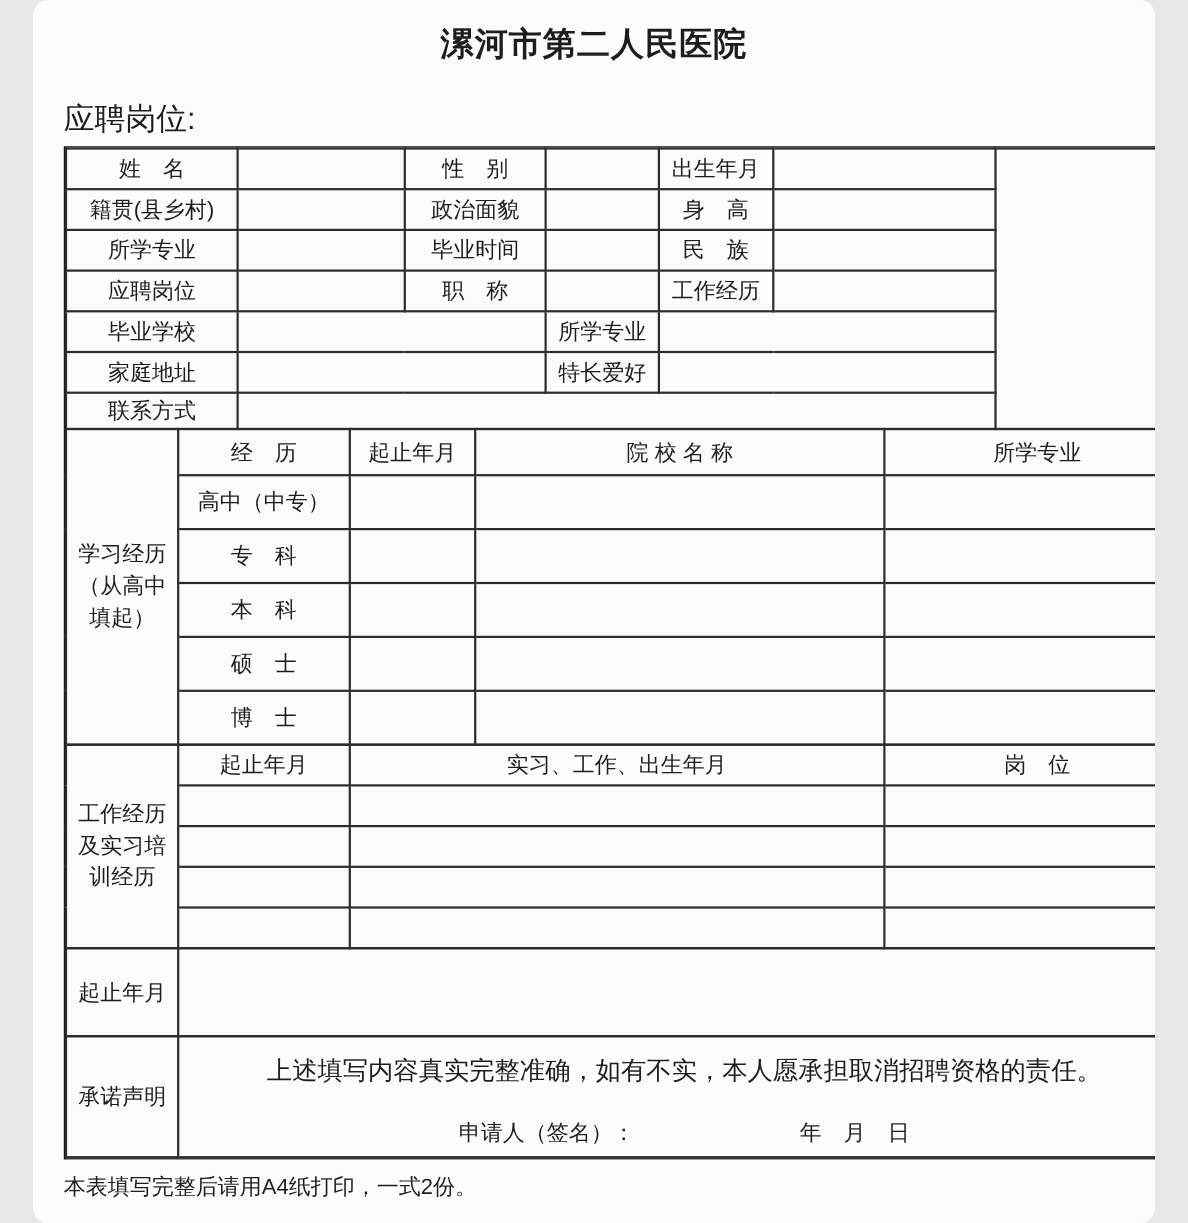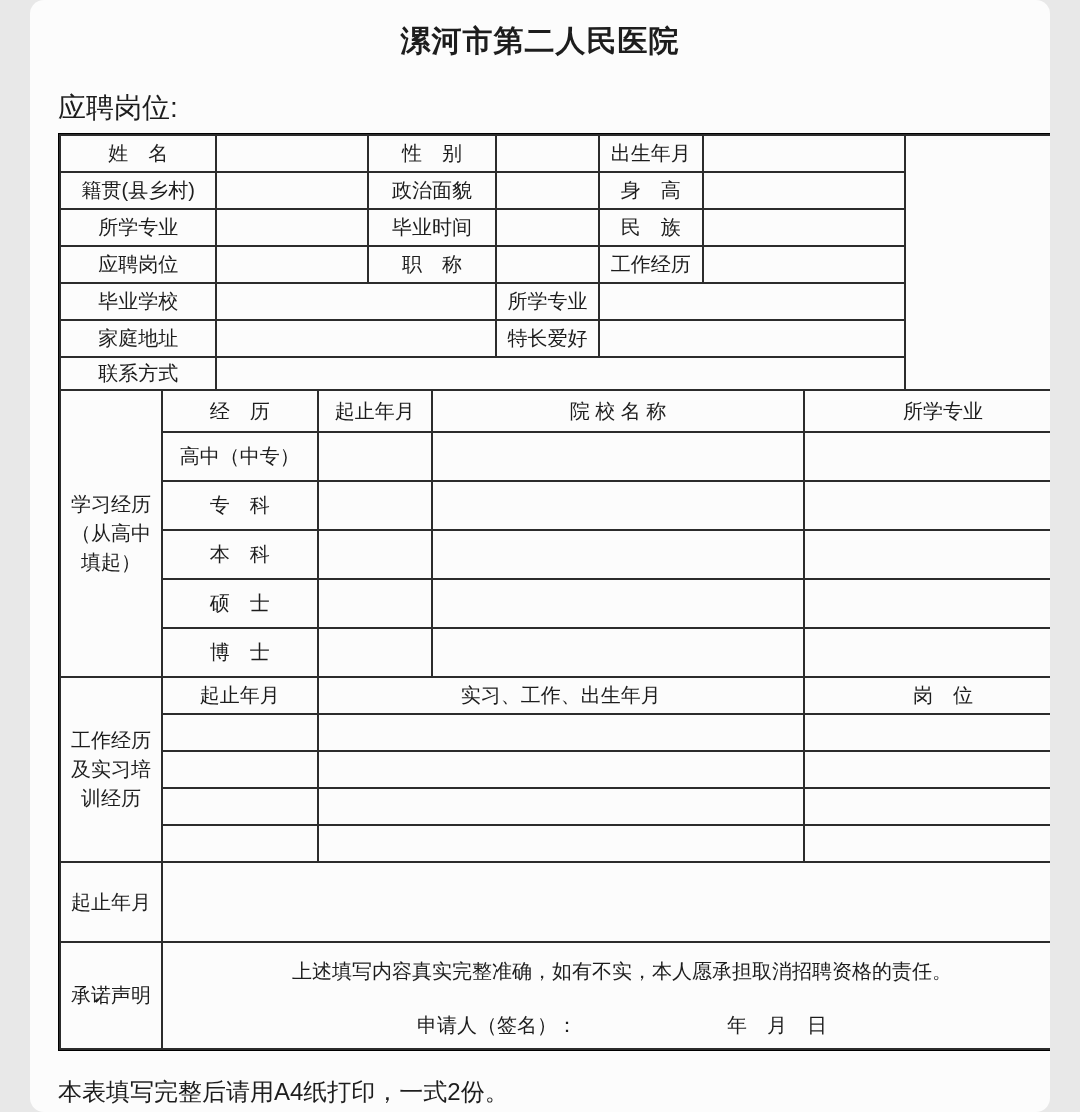--- a/index.html
+++ b/index.html
@@ -24,24 +24,24 @@
   }
   .sec { white-space:pre-line; line-height:1.45; padding:2px 8px; }
   .t-basic tr   { height:37px; }
   .t-basic tr.short { height:31px; }
   .t-study tr   { height:49px; }
   .t-study tr.head { height:42px; }
   .t-work tr    { height:37px; }
   .t-awards tr  { height:80px; }
   .t-pledge tr  { height:107px; }
   .pledge-cell { padding:10px 8px 8px 8px; vertical-align:top; }
-  .pledge-statement { font-size:20px; margin-top:5px; }
+  .pledge-statement { font-size:23px; margin-top:5px; }
   .pledge-sign { font-size:20px; margin-top:27px;text-align:center; }
   .pledge-sign .gap { display:inline-block; width:150px; }
-  .footer-note { margin:25px 0 0 28px; font-size:24px; }
+  .footer-note { margin:11px 0 0 28px; font-size:20px; }
 </style>
 </head>
 <body>
 
 <div class="doc">
 
   <div class="title">漯河市第二人民医院</div>
 
   <div class="position">
     <span>应聘岗位:</span>

